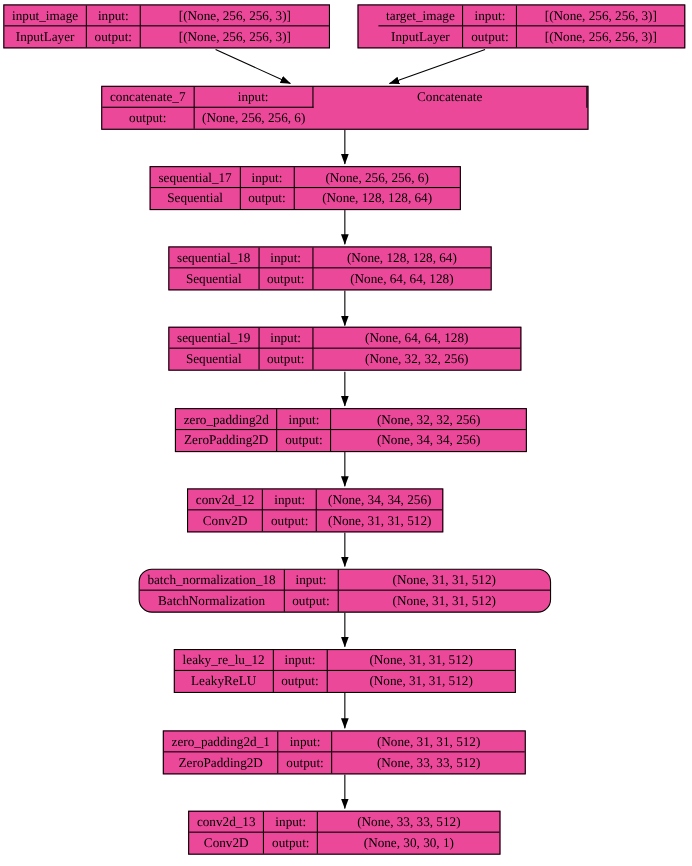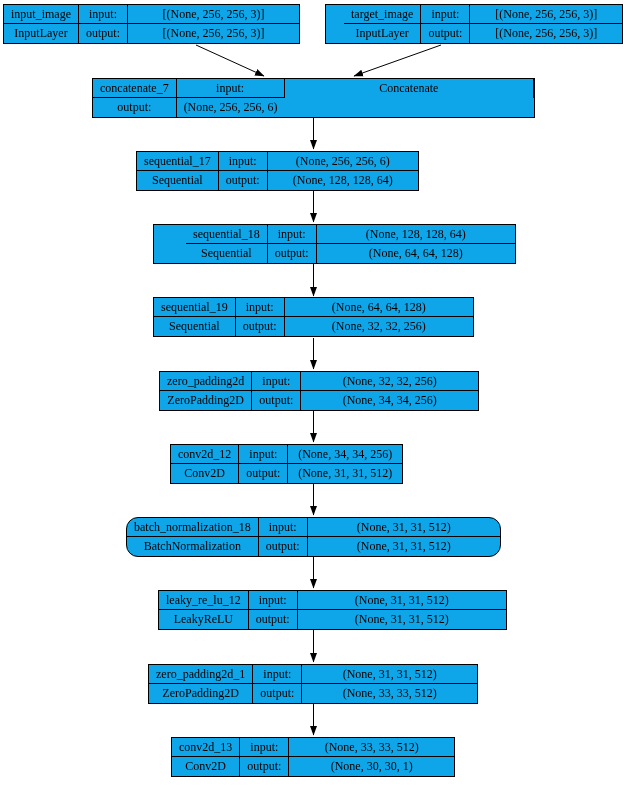--- a/index.html
+++ b/index.html
@@ -17,21 +17,21 @@
     width: 629px; height: 787px;
   }
   .node {
     position: absolute;
     display: grid;
     grid-template-columns: max-content max-content 1fr;
     grid-template-rows: 1fr 1fr;
     height: 40px;
     box-sizing: border-box;
     border: 1px solid #000;
-    background: #0ea5e9;
+    background: #ec4899;
     font-size: 12px;
     color: #000;
     white-space: nowrap;
   }
   .cell {
     display: flex;
     align-items: center;
     justify-content: center;
     padding: 0 7px;
     box-sizing: border-box;
@@ -91,21 +91,21 @@
 
   <div class="node" style="left:136px; top:151px; width:283px;">
     <div class="cell c1 r1">sequential_17</div>
     <div class="cell c2 r1">input:</div>
     <div class="cell r1">(None, 256, 256, 6)</div>
     <div class="cell c1">Sequential</div>
     <div class="cell c2">output:</div>
     <div class="cell">(None, 128, 128, 64)</div>
   </div>
 
-  <div class="node" style="left:153px; top:224px; width:363px;padding-left:32px;">
+  <div class="node" style="left:153px; top:224px; width:294px;">
     <div class="cell c1 r1">sequential_18</div>
     <div class="cell c2 r1">input:</div>
     <div class="cell r1">(None, 128, 128, 64)</div>
     <div class="cell c1">Sequential</div>
     <div class="cell c2">output:</div>
     <div class="cell">(None, 64, 64, 128)</div>
   </div>
 
   <div class="node" style="left:153px; top:297px; width:321px;">
     <div class="cell c1 r1">sequential_19</div>
@@ -136,21 +136,21 @@
 
   <div class="node" style="left:126px; top:517px; width:375px;border-radius:12px;">
     <div class="cell c1 r1">batch_normalization_18</div>
     <div class="cell c2 r1">input:</div>
     <div class="cell r1">(None, 31, 31, 512)</div>
     <div class="cell c1">BatchNormalization</div>
     <div class="cell c2">output:</div>
     <div class="cell">(None, 31, 31, 512)</div>
   </div>
 
-  <div class="node" style="left:158px; top:590px; width:349px;">
+  <div class="node" style="left:158px; top:590px; width:311px;">
     <div class="cell c1 r1">leaky_re_lu_12</div>
     <div class="cell c2 r1">input:</div>
     <div class="cell r1">(None, 31, 31, 512)</div>
     <div class="cell c1">LeakyReLU</div>
     <div class="cell c2">output:</div>
     <div class="cell">(None, 31, 31, 512)</div>
   </div>
 
   <div class="node" style="left:148px; top:664px; width:330px;">
     <div class="cell c1 r1">zero_padding2d_1</div>

